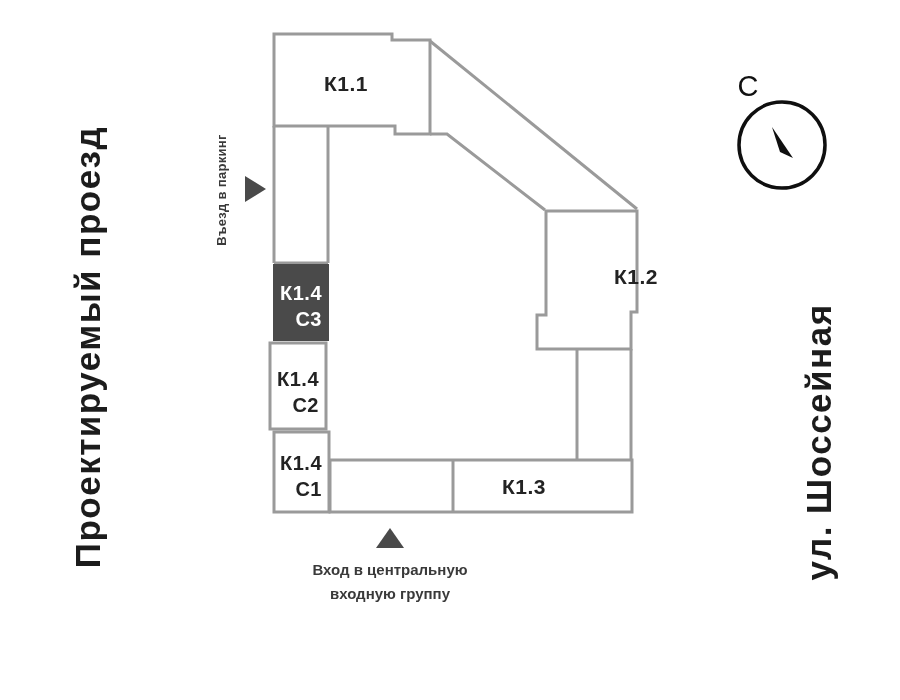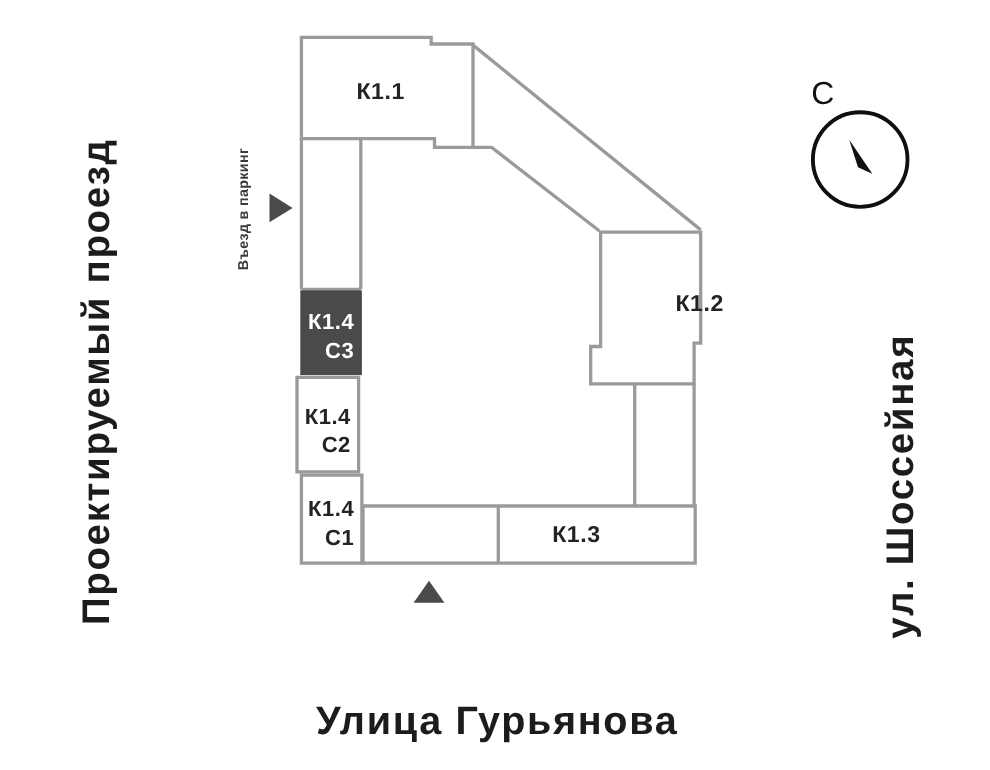--- a/index.html
+++ b/index.html
@@ -74,20 +74,20 @@
   <div class="lbl sect" style="left:298px; top:392px;">
     <div>К1.4</div>
     <div>С2</div>
   </div>
   <div class="lbl sect" style="left:301px; top:476px;">
     <div>К1.4</div>
     <div>С1</div>
   </div>
 
   <div class="lbl note note-vert" style="left:221px; top:190px;">Въезд в паркинг</div>
+  <div class="lbl note note-block" style="left:390px; top:582px;">Вход в центральную входную группу</div>
 
   <div class="lbl compass-n" style="left:748px; top:86px;">С</div>
 
   <div class="lbl street street-vert" style="left:88px; top:347px;">Проектируемый проезд</div>
   <div class="lbl street street-vert" style="left:819px; top:442px;">ул. Шоссейная</div>
-  <div class="lbl street street-bottom" style="left:452px; top:655px;">Улица Гурьянова</div>
 
 </div>
 
 </body></html>

